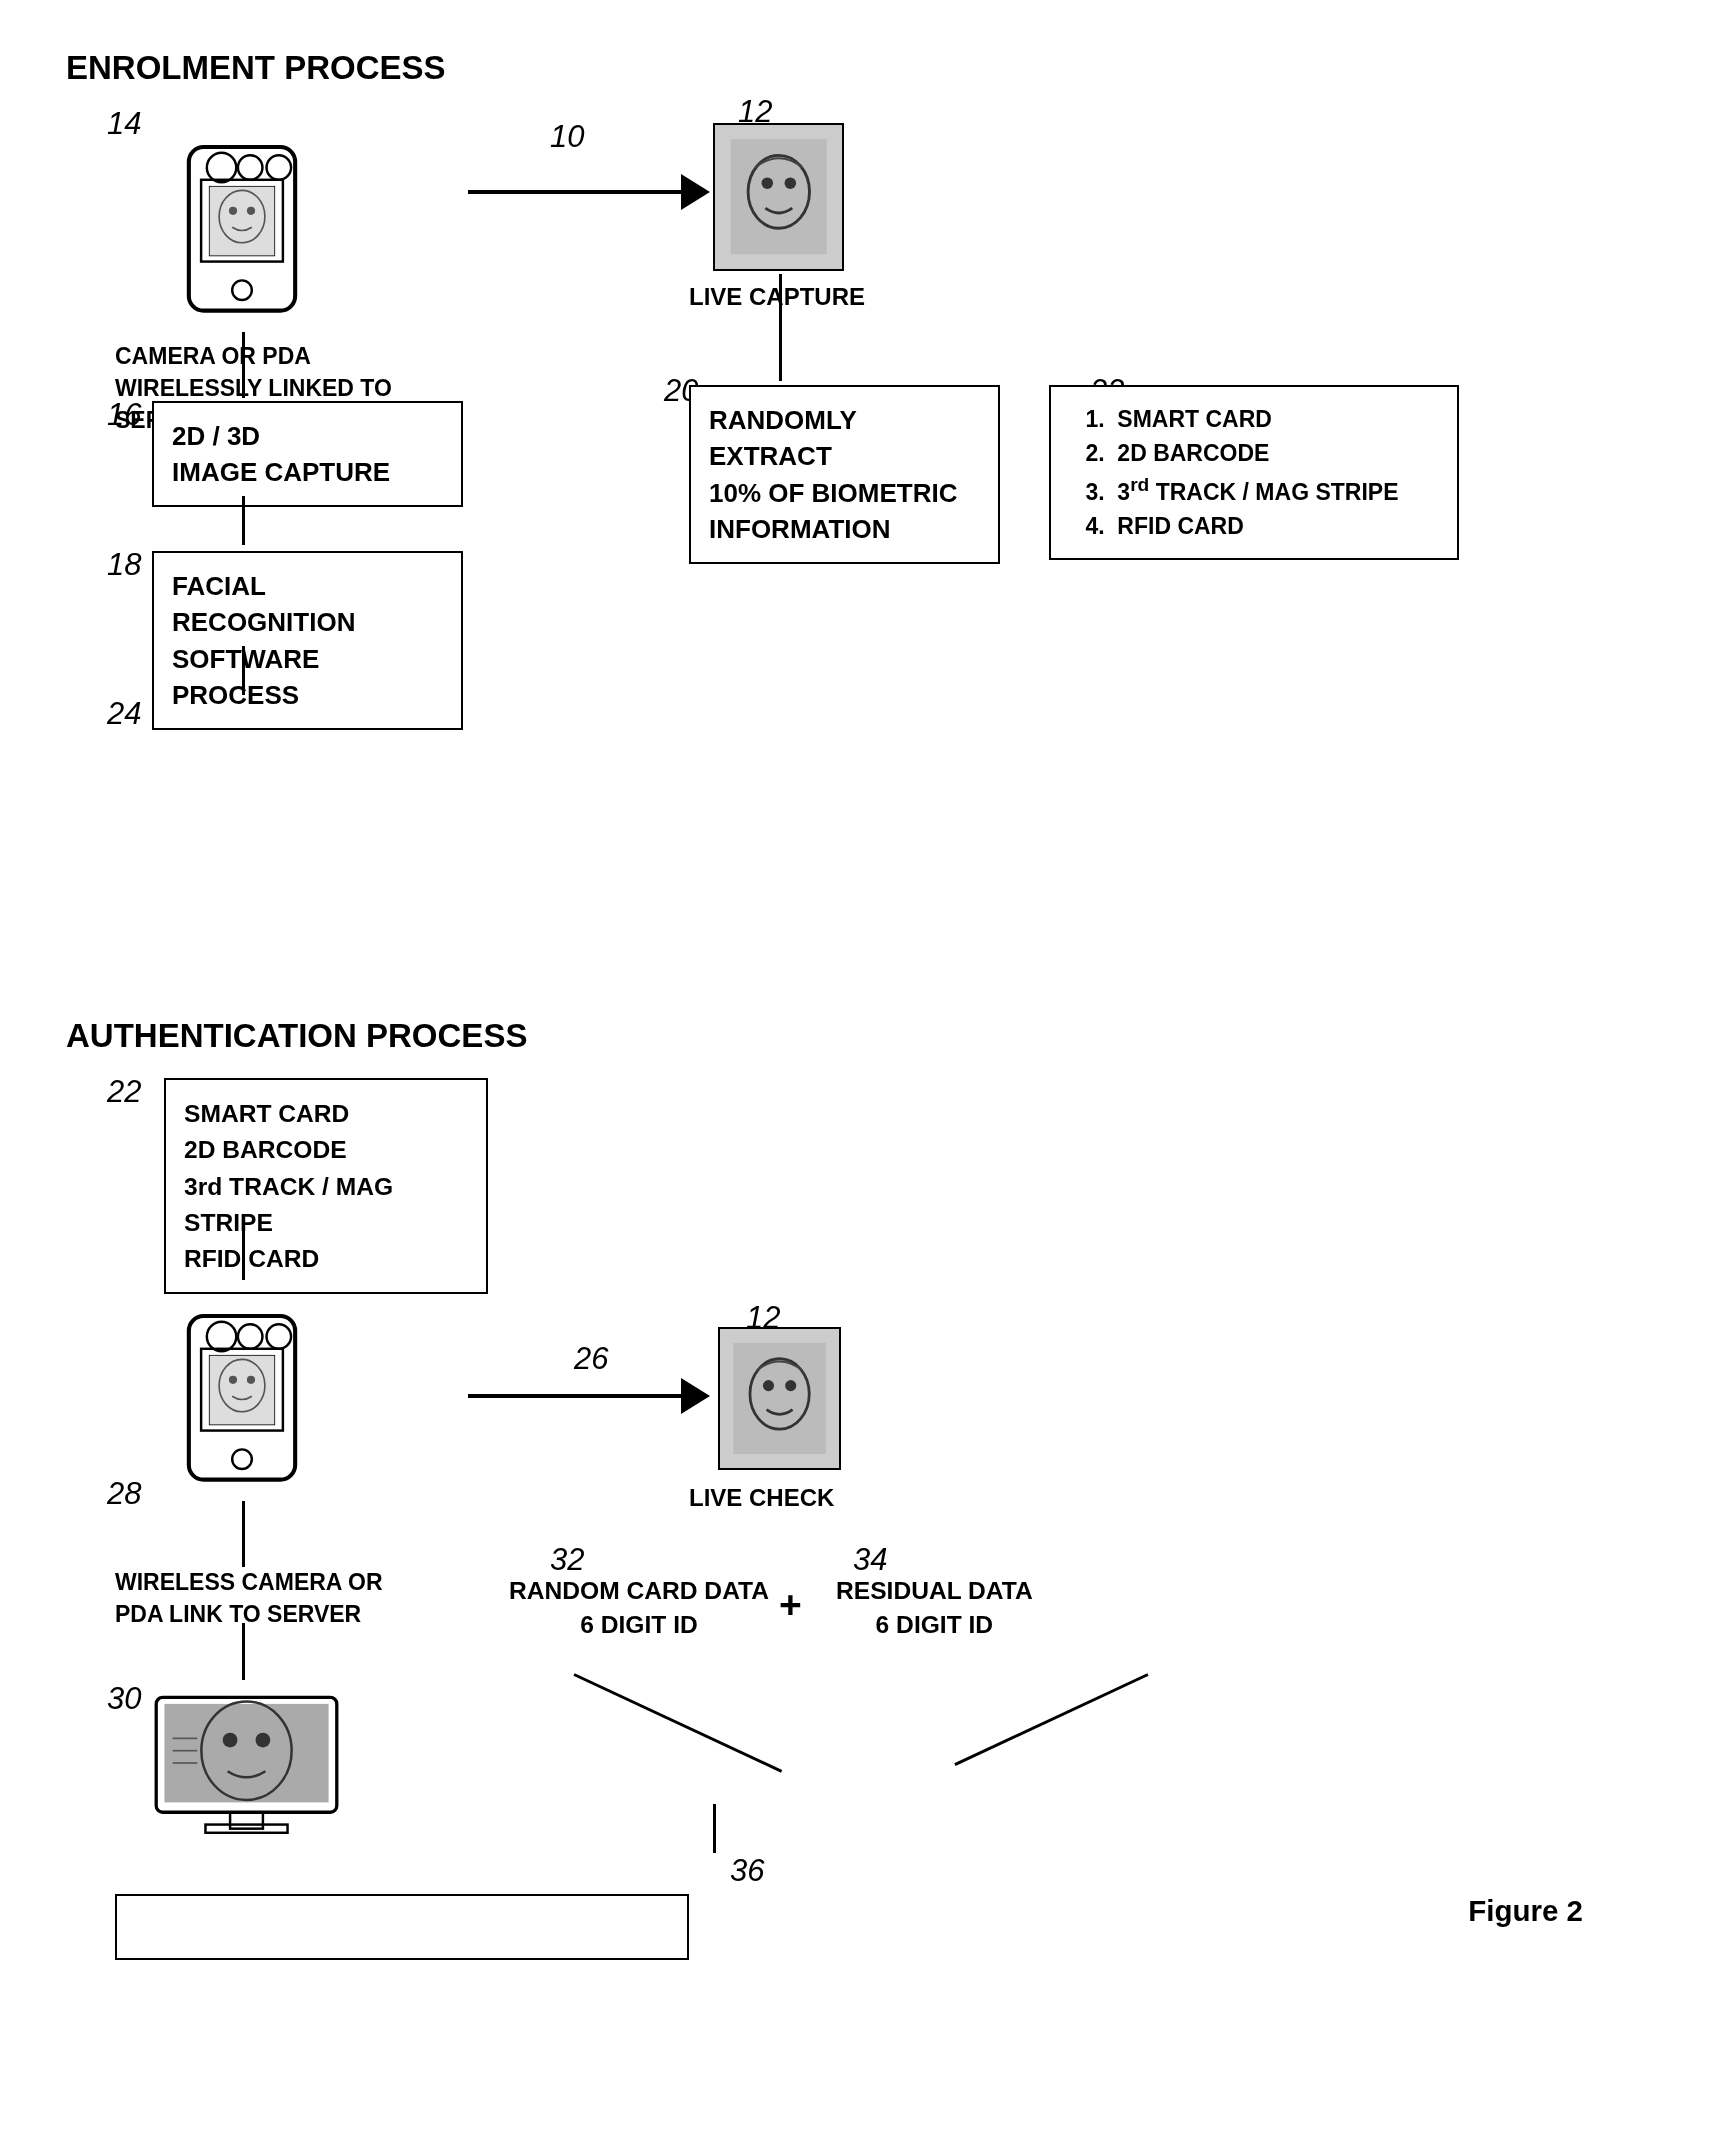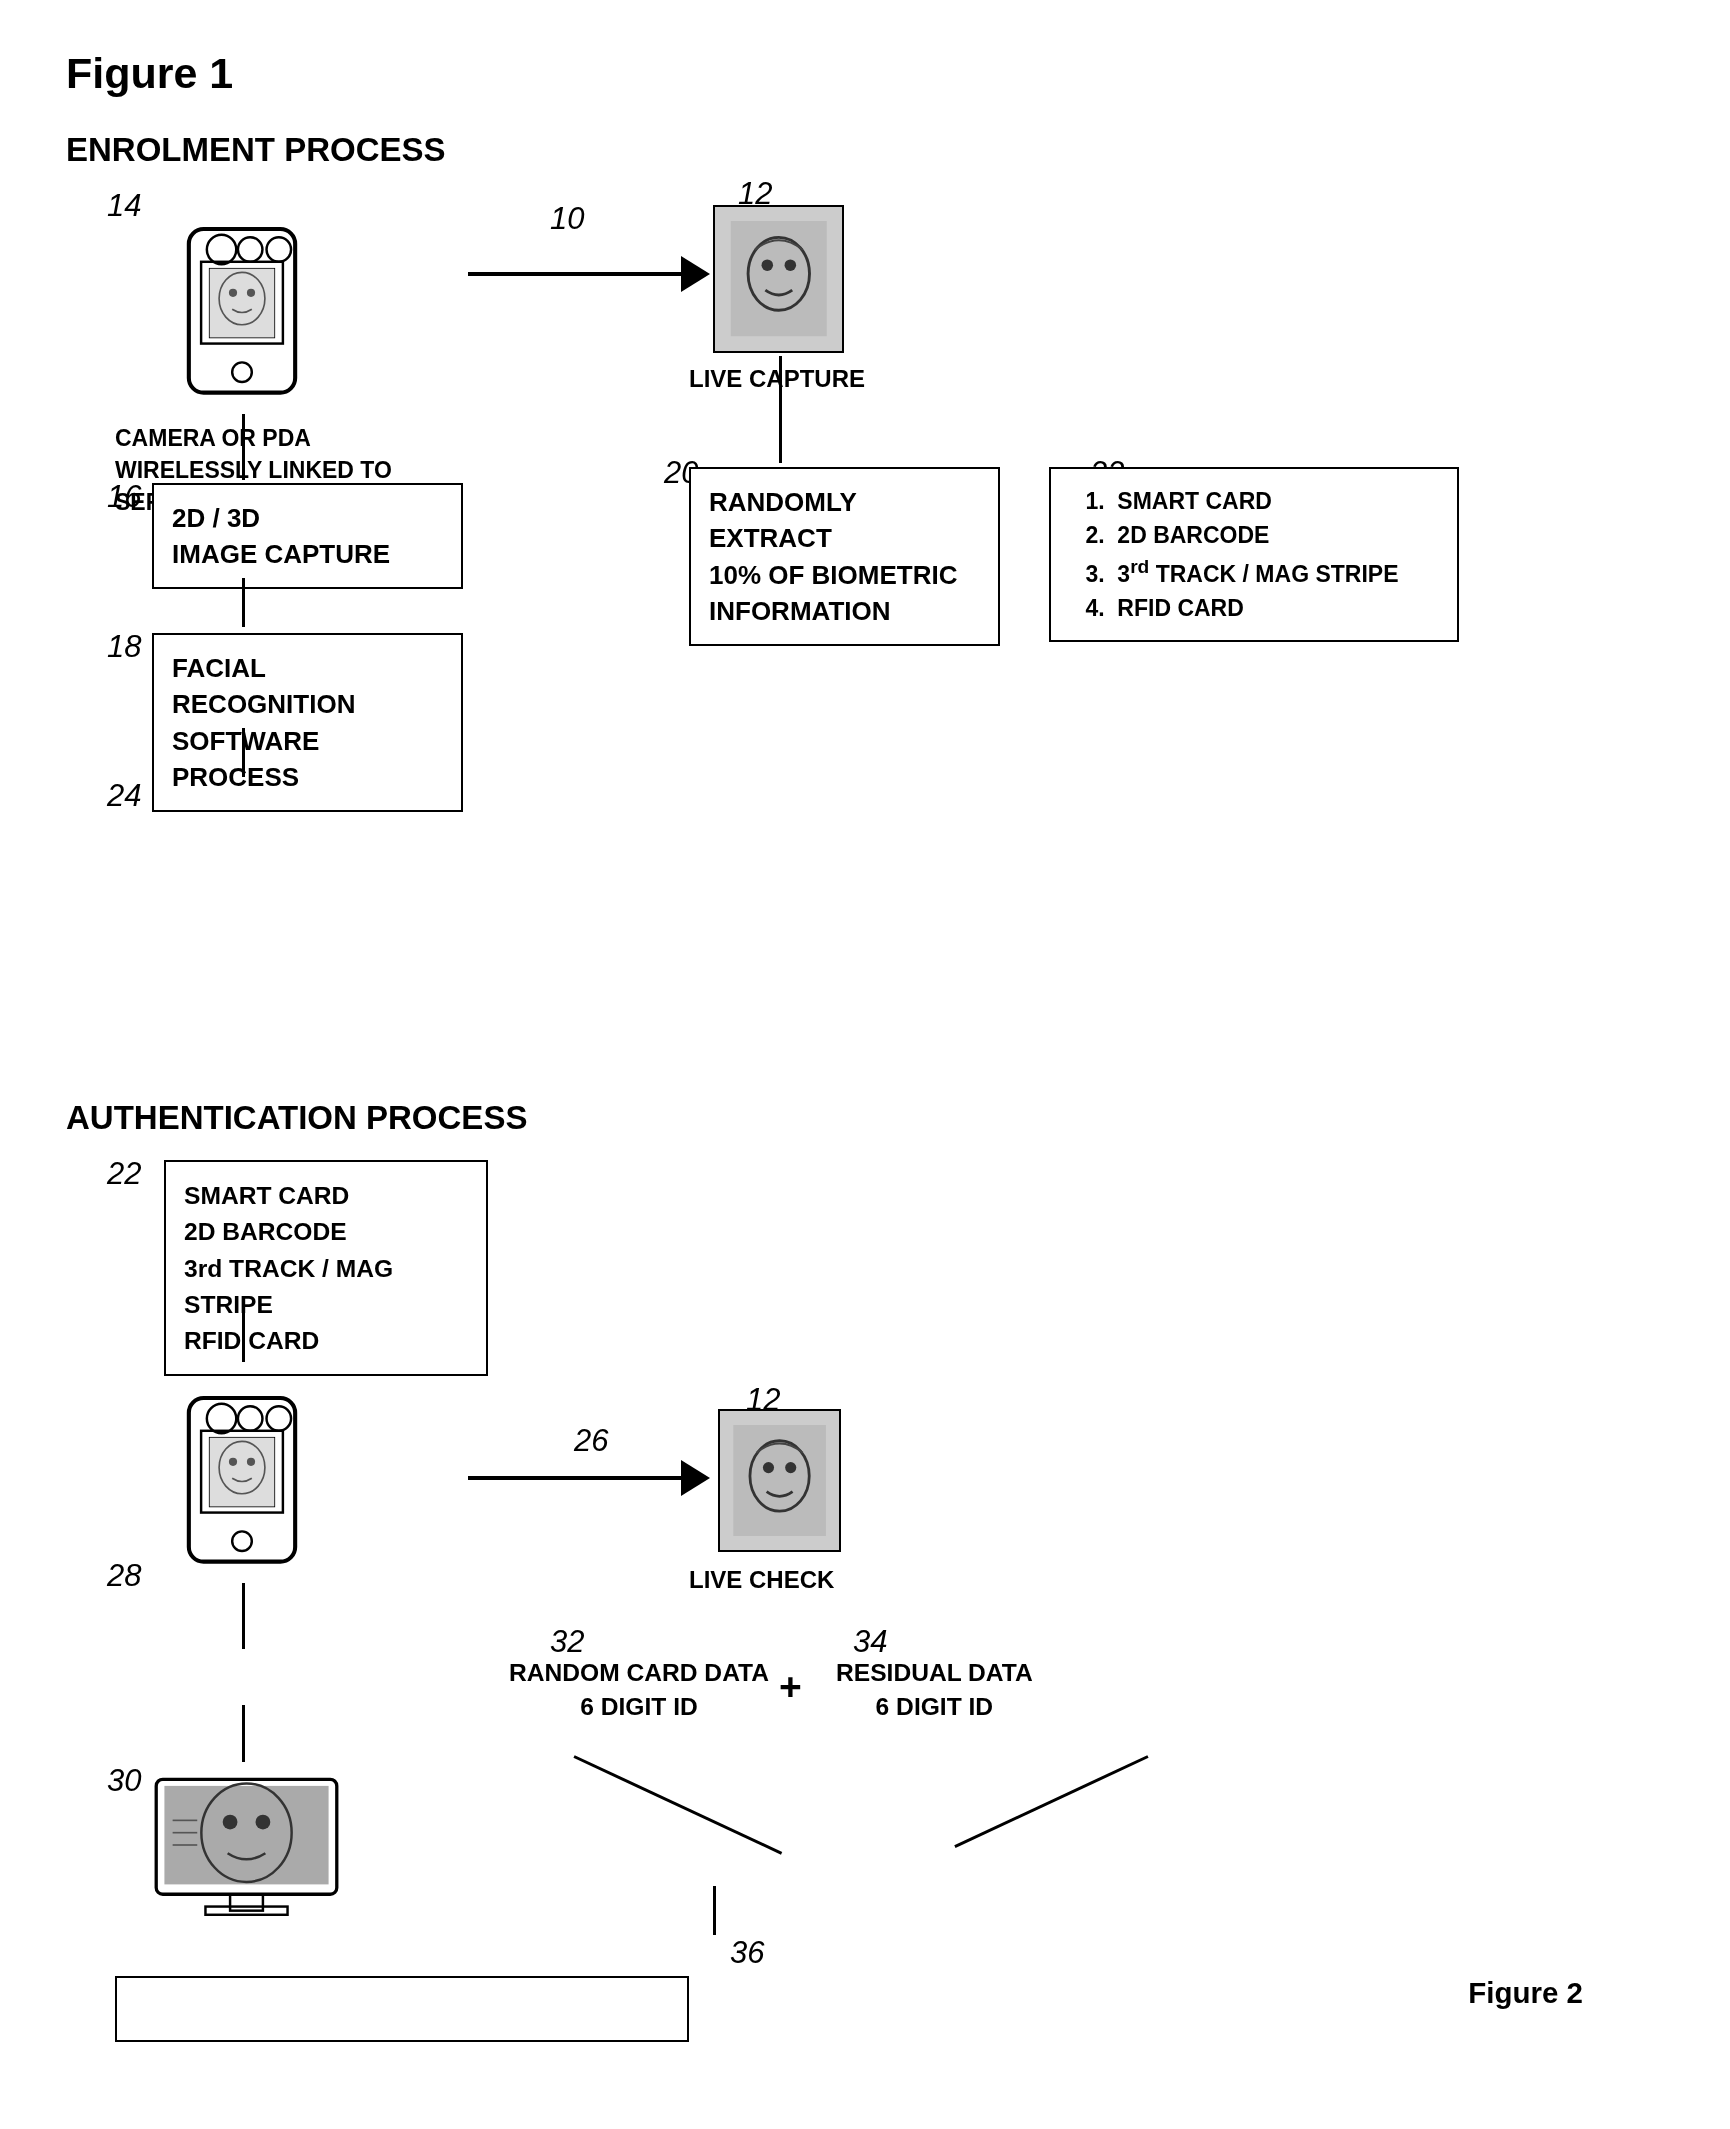--- a/index.html
+++ b/index.html
@@ -107,21 +107,20 @@
       position: absolute;
       border: 2.5px solid #000;
       background: #fff;
     }
   </style>
 </head>
 <body>
 
 <div class="page">
 
-  <div class="figure-title">Figure 1</div>
 
   <div class="enrolment-section">
 
     <div style="position:absolute; top:0; left:0; font-size:33px; font-weight:bold;">ENROLMENT PROCESS</div>
 
     <div class="ref-num" style="top:57px; left:41px;">14</div>
 
     <svg class="camera-svg" style="position:absolute; top:49px; left:98px;" width="156" height="229" viewBox="0 0 190 280">
 
       <rect x="30" y="60" width="130" height="200" rx="18" ry="18" fill="none" stroke="#000" stroke-width="5"></rect>
@@ -240,20 +239,24 @@
       <circle cx="84" cy="138" r="5" fill="#555"></circle>
       <circle cx="106" cy="138" r="5" fill="#555"></circle>
       <path d="M83 158 Q95 166 107 158" fill="none" stroke="#555" stroke-width="2"></path>
       <circle cx="95" cy="235" r="12" fill="none" stroke="#000" stroke-width="3"></circle>
     </svg>
 
     <div class="ref-num" style="top:459px; left:41px;">28</div>
 
     <div class="v-line" style="top:484px; left:176px; height:66px;"></div>
 
+    <div class="label-wrap" style="position:absolute; top:549px; left:49px; font-size:23px; max-width:279px;">
+      <span style="white-space:pre-line;">WIRELESS CAMERA OR
+PDA LINK TO SERVER</span>
+    </div>
 
     <div class="v-line" style="top:606px; left:176px; height:57px;"></div>
 
     <div class="ref-num" style="top:664px; left:41px;">30</div>
 
     <svg style="position:absolute; top:672px; left:82px;" width="197" height="148" viewBox="0 0 240 180">
 
       <rect x="10" y="10" width="220" height="140" rx="8" ry="8" fill="none" stroke="#000" stroke-width="4"></rect>
 
       <rect x="20" y="18" width="200" height="120" fill="#aaa"></rect>

